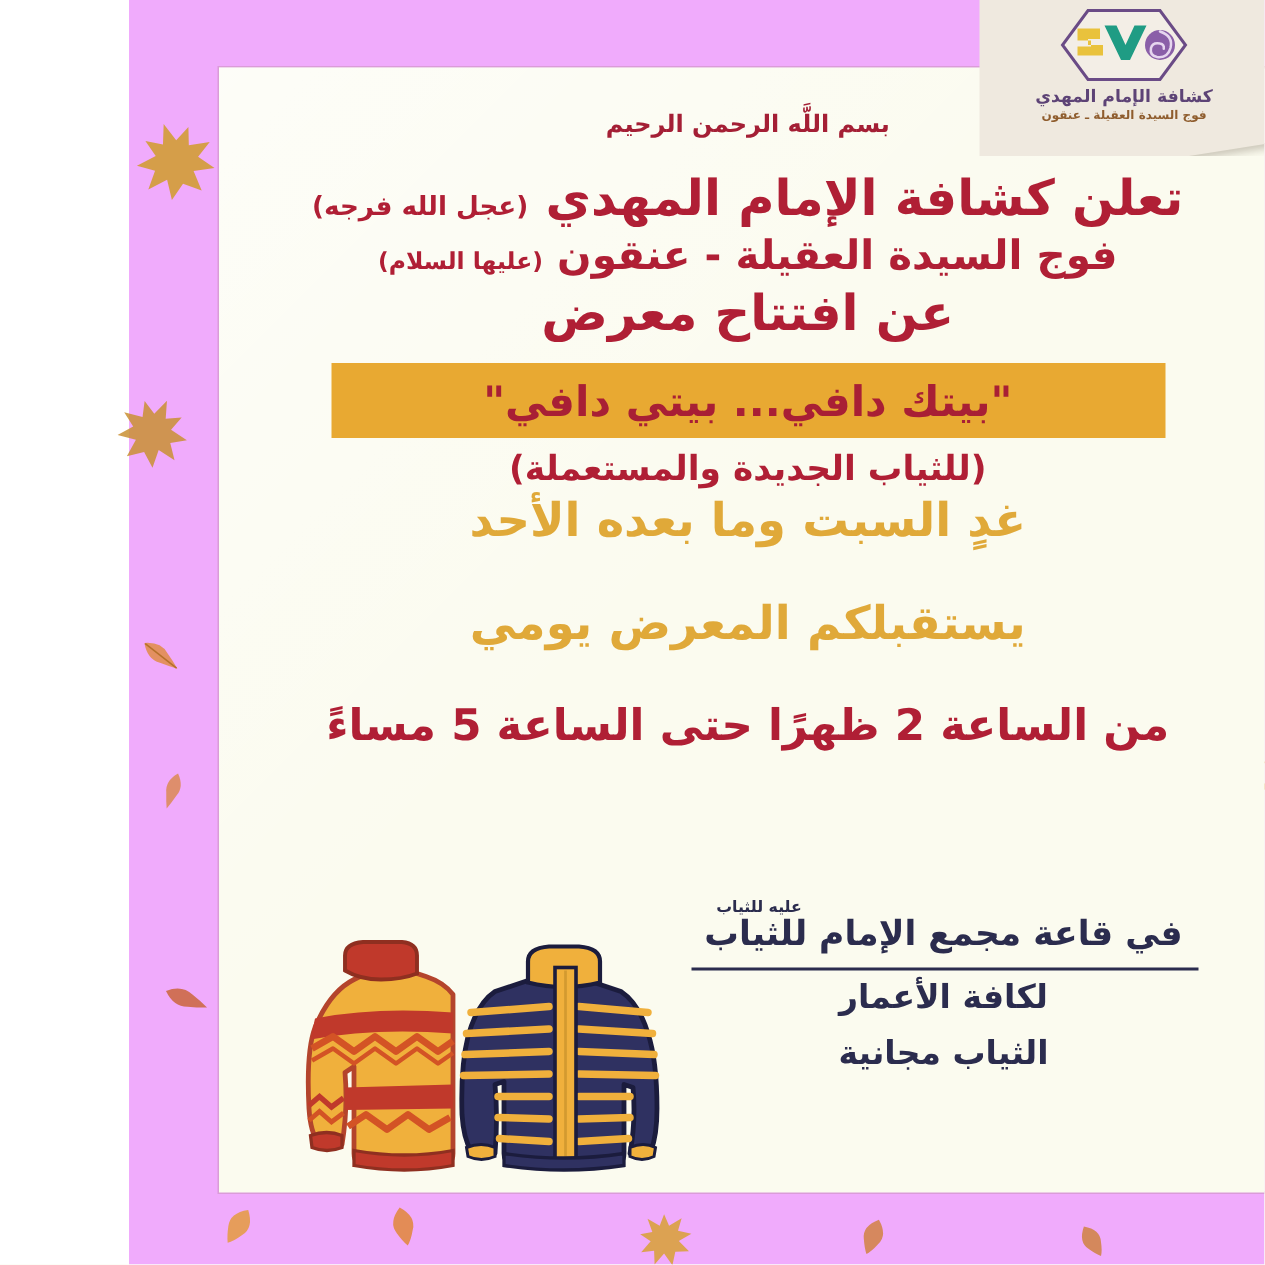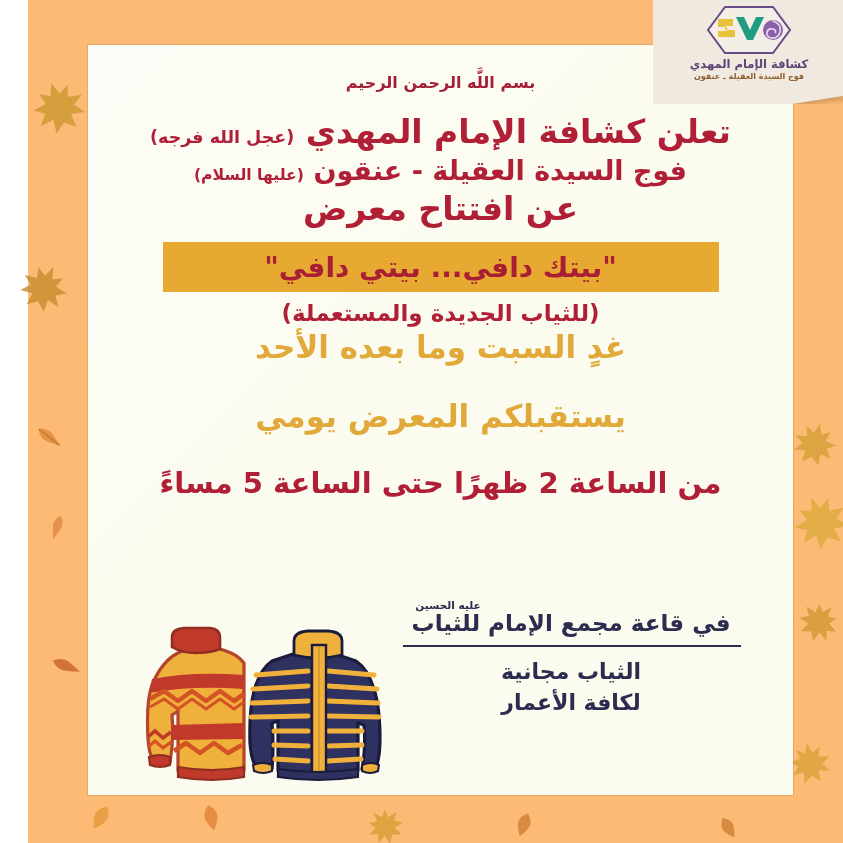--- a/index.html
+++ b/index.html
@@ -5,22 +5,22 @@
   * { margin:0; padding:0; box-sizing:border-box; }
 
   html, body {
     width:843px; height:843px;
     overflow:hidden;
     font-family:"DejaVu Sans", sans-serif;
   }
 
   #poster {
     position:relative;
-    width:815px; height:843px;
-    background:#fdba74;
+    width:757px; height:843px;
+    background:#f0abfc;
   }
 
   
   .leaf {
     position:absolute;
     pointer-events:none;
   }
   .leaf svg { display:block; }
 
   
@@ -307,25 +307,25 @@
       <div class="subnote">(للثياب الجديدة والمستعملة)</div>
 
       <div class="gold-line gold-2">غدٍ السبت وما بعده الأحد</div>
       <div class="gold-line gold-1">يستقبلكم المعرض يومي</div>
 
       <div class="time-line">من الساعة 2 ظهرًا حتى الساعة 5 مساءً</div>
 
       <div id="bottom">
 
         <div id="venue-block">
-          <div id="venue-sup">عليه الحسين</div>
+          <div id="venue-sup">عليه للثياب</div>
           <div id="venue-text">في قاعة مجمع الإمام للثياب</div>
           <div id="venue-rule"></div>
+          <div id="free-2">لكافة الأعمار</div>
           <div id="free-1">الثياب مجانية</div>
-          <div id="free-2">لكافة الأعمار</div>
         </div>
 
         <div id="clothes">
           <svg viewBox="0 0 260 170">
 
             <g>
 
               <path d="M56 34 Q40 42 30 66 Q24 82 26 120 Q27 136 32 142 L48 144 Q52 120 50 96
                        L56 92 L56 150 Q56 158 66 158 L112 158 Q122 158 122 150 L122 44
                        Q116 36 104 32 L92 28 L68 28 Z" fill="#f0b03c" stroke="#b4442c" stroke-width="3.2" stroke-linejoin="round"></path>

